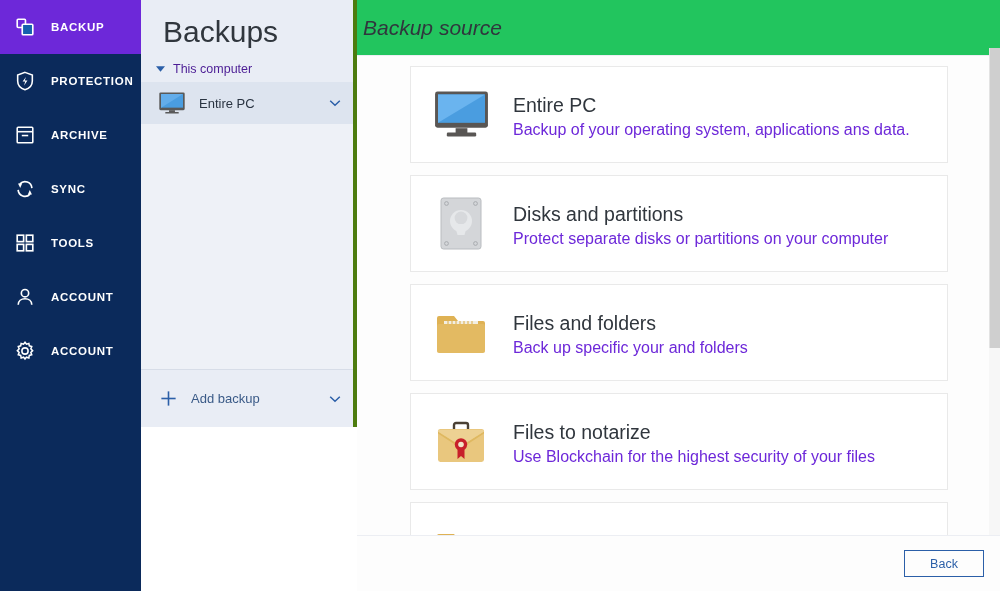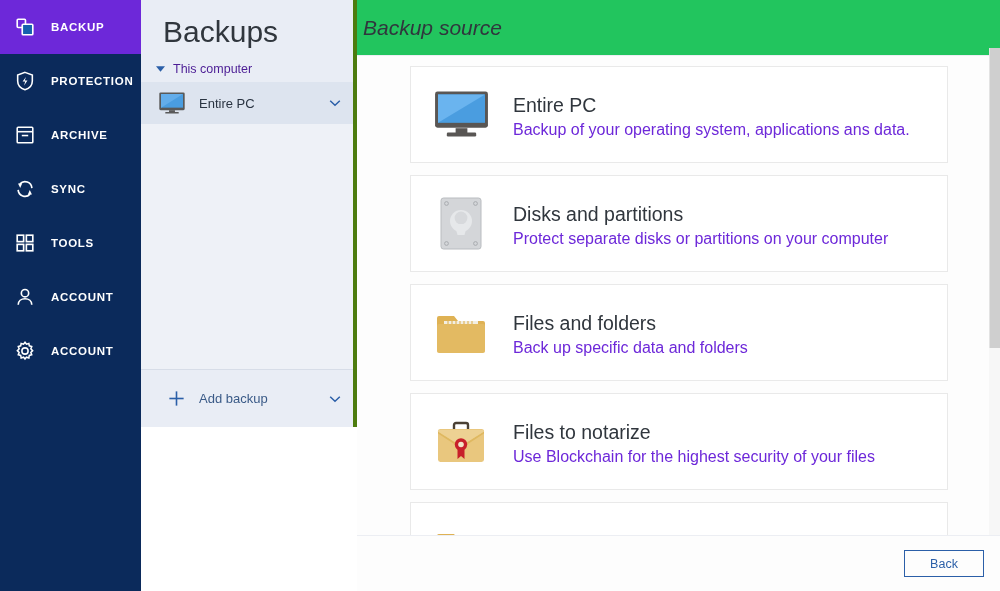--- a/index.html
+++ b/index.html
@@ -82,21 +82,21 @@
   }
   .item-icon { width: 30px; height: 24px; flex: 0 0 30px; display:flex; align-items:center; justify-content:center;}
   .item-label { font-size: 13px; color: #2a3442; flex: 1 1 auto; }
   .item-caret { color: #2b5fa8; display: flex; align-items: center; }
 
   .side-fill { flex: 1 1 auto; background: #eef1f7; }
 
   .addbackup {
     height: 58px;
     display: flex; align-items: center;
-    padding: 0 12px 0 24px;
+    padding: 0 12px 0 16px;
     gap: 12px;
     border-top: 1px solid #d7dde8;
     background: #e9edf5;
     cursor: pointer;
   }
   .plus-ico { color: #2b5fa8; display: flex; align-items: center; justify-content: center; width: 22px; }
   .addbackup-label { font-size: 13px; color: #3a5a87; flex: 1 1 auto; }
   .addbackup-caret { color: #2b5fa8; display: flex; align-items: center; }
 
   
@@ -365,21 +365,21 @@
                 <line x1="24" y1="9" x2="24" y2="15"></line>
               <line x1="28" y1="9" x2="28" y2="15"></line>
                 <line x1="32" y1="9" x2="32" y2="15"></line>
               <line x1="36" y1="9" x2="36" y2="15"></line>
             </g>
             <path d="M1 14 a2 2 0 0 1 2-2 h44 a2 2 0 0 1 2 2 v25 a2 2 0 0 1 -2 2 h-44 a2 2 0 0 1 -2-2 Z" fill="#e3ba62"></path>
           </svg>
         </span>
         <span class="card-text">
           <span class="card-title">Files and folders</span>
-          <span class="card-sub">Back up specific data and folders</span>
+          <span class="card-sub">Back up specific your and folders</span>
         </span>
       </div>
 
       <div class="card">
         <span class="card-ico">
           <svg width="50" height="46" viewBox="0 0 50 46">
             <path d="M18 10 V6 a2 2 0 0 1 2-2 h10 a2 2 0 0 1 2 2 v4" fill="none" stroke="#4a4034" stroke-width="2.4"></path>
             <rect x="2" y="10" width="46" height="33" rx="2.4" fill="#e9c77e"></rect>
             <path d="M2 12.5 L25 27 L48 12.5 L48 14.5 L25 29.5 L2 14.5 Z" fill="#dfb860"></path>
             <path d="M2 12.5 L25 27 L48 12.5 L48 11 L2 11 Z" fill="#edd193"></path>

